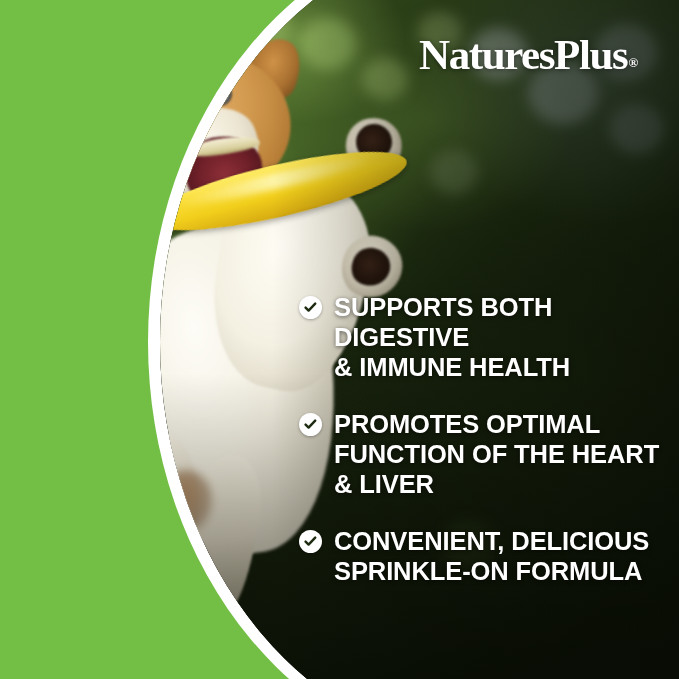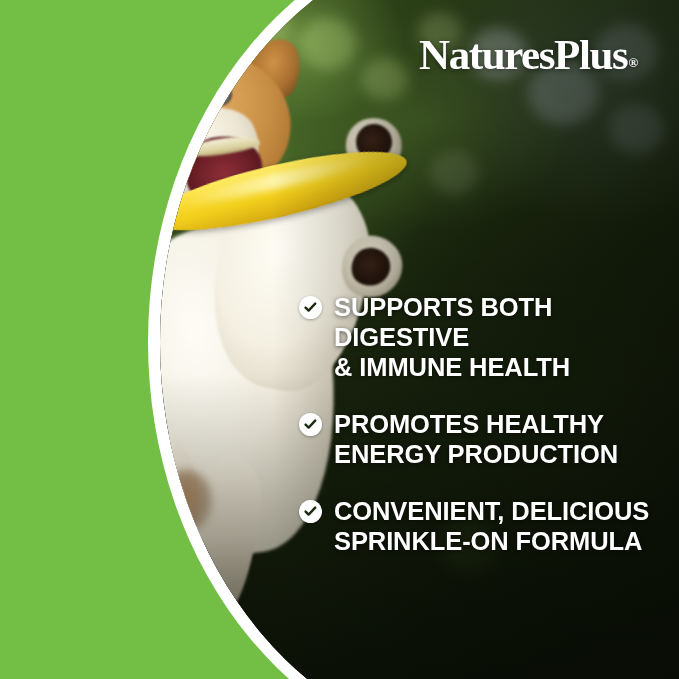--- a/index.html
+++ b/index.html
@@ -381,30 +381,31 @@
     <div class="benefit">
       <span class="check-circle">
         <svg width="13" height="13" viewBox="0 0 13 13" aria-hidden="true">
           <path d="M1.6 6.6 L4.6 9.6 L11.2 2.6" fill="none" stroke="#1d2b10" stroke-width="2.4" stroke-linecap="round" stroke-linejoin="round"></path>
         </svg>
       </span>
       <span class="benefit-text">SUPPORTS BOTH DIGESTIVE
 &amp; IMMUNE HEALTH</span>
     </div>
 
-
     <div class="benefit">
       <span class="check-circle">
         <svg width="13" height="13" viewBox="0 0 13 13" aria-hidden="true">
           <path d="M1.6 6.6 L4.6 9.6 L11.2 2.6" fill="none" stroke="#1d2b10" stroke-width="2.4" stroke-linecap="round" stroke-linejoin="round"></path>
         </svg>
       </span>
-      <span class="benefit-text">PROMOTES HEALTHY
-ENERGY PRODUCTION</span>
+      <span class="benefit-text">PROMOTES OPTIMAL
+FUNCTION OF THE HEART
+&amp; LIVER</span>
     </div>
+
 
     <div class="benefit">
       <span class="check-circle">
         <svg width="13" height="13" viewBox="0 0 13 13" aria-hidden="true">
           <path d="M1.6 6.6 L4.6 9.6 L11.2 2.6" fill="none" stroke="#1d2b10" stroke-width="2.4" stroke-linecap="round" stroke-linejoin="round"></path>
         </svg>
       </span>
       <span class="benefit-text">CONVENIENT, DELICIOUS
 SPRINKLE-ON FORMULA</span>
     </div>

